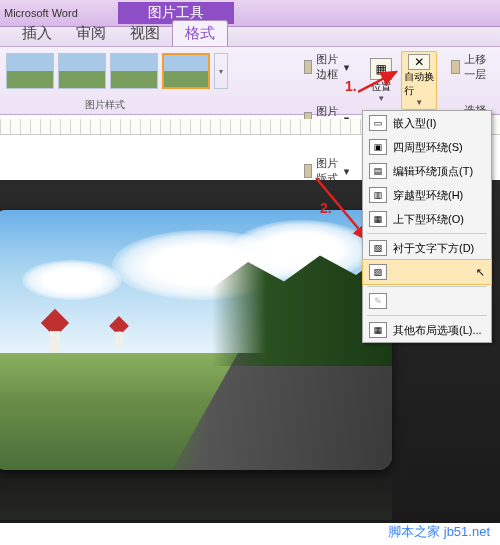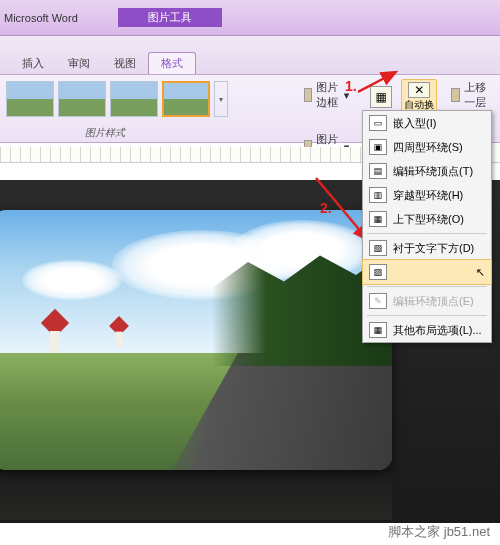--- a/index.html
+++ b/index.html
@@ -1,31 +1,31 @@
 <!DOCTYPE html>
 <html><head>
 <meta charset="utf-8">
 <style>
 * { margin: 0; padding: 0; box-sizing: border-box; font-family: "Microsoft YaHei", SimSun, sans-serif; }
 body { width: 500px; height: 545px; background: #fff; position: relative; overflow: hidden; }
 
-.titlebar { height: 36px; background: linear-gradient(#e8d4f0, #d8b8e8); border-bottom: 1px solid #b090c0; display: flex; align-items: center; font-size: 11px; }
+.titlebar { height: 27px; background: linear-gradient(#e8d4f0, #d8b8e8); border-bottom: 1px solid #b090c0; display: flex; align-items: center; font-size: 11px; }
 .titlebar .app { padding-left: 4px; color: #333; }
-.titlebar .ctx { background: #8e4ec6; color: #fff; padding: 2px 30px; margin-left: 40px; font-size: 11px; }
-
-.tabs { height: 39px; background: linear-gradient(#f0e8f5, #e6daf0); display: flex; align-items: flex-end; padding-left: 10px; font-size: 11px; border-bottom: 1px solid #c0a8d0; }
+.titlebar .ctx { background: #8e4ec6; color: #fff; padding: 2px 30px; margin-left: 40px; font-size: 14px; }
+
+.tabs { height: 20px; background: linear-gradient(#f0e8f5, #e6daf0); display: flex; align-items: flex-end; padding-left: 10px; font-size: 15px; border-bottom: 1px solid #c0a8d0; }
 .tab { padding: 3px 12px; color: #444; cursor: pointer; }
 .tab.active { background: #f5f0fa; border: 1px solid #b090c0; border-bottom: none; border-radius: 3px 3px 0 0; color: #8e4ec6; }
 
 .ribbon { height: 68px; background: linear-gradient(#f5f0fa, #ede2f5); display: flex; border-bottom: 1px solid #c0a8d0; }
 .gallery { display: flex; gap: 4px; padding: 6px; align-items: flex-start; }
 .thumb { width: 48px; height: 36px; border: 1px solid #b8c8d8; background: linear-gradient(#a8c8e8 50%, #7a9e5e 50%); cursor: pointer; }
 .thumb.sel { border: 2px solid #f0a030; }
 .gallery-more { width: 14px; height: 36px; border: 1px solid #b8c8d8; display: flex; flex-direction: column; justify-content: center; align-items: center; font-size: 8px; color: #666; }
-.group-label { position: absolute; bottom: 2px; left: 85px; font-size: 10px; color: #555; font-style: italic; }
+.group-label { position: absolute; bottom: 2px; left: 85px; font-size: 10px; color: #555; }
 
 .ribbon-mid { display: flex; flex-direction: column; padding: 4px 6px; gap: 20px; font-size: 11px; color: #333; margin-left: 60px; }
 .rbtn { display: flex; align-items: center; gap: 4px; padding: 1px 4px; cursor: pointer; }
 .ricon { width: 14px; height: 14px; background: #d4c4a0; border: 1px solid #999; }
 
 .ribbon-pos { display: flex; padding: 4px; gap: 2px; }
 .bigbtn { width: 36px; display: flex; flex-direction: column; align-items: center; justify-content: center; font-size: 10px; cursor: pointer; border: 1px solid transparent; padding: 2px; }
 .bigbtn.hover { background: #fde8b8; border: 1px solid #e8c060; border-radius: 2px; }
 .bigicon { width: 22px; height: 22px; border: 1px solid #999; background: #f8f8e8; display: flex; align-items: center; justify-content: center; font-size: 12px; }
 .bigbtn .arr { font-size: 8px; color: #555; }
@@ -54,21 +54,21 @@
 .c3 { width: 100px; height: 40px; top: 50px; left: 30px; }
 .ground { position: absolute; bottom: 0; left: 0; right: 0; height: 45%; background: linear-gradient(#8ab060 0%, #6a8e48 40%, #4a6e38 100%); }
 .road { position: absolute; bottom: 0; right: 0; width: 55%; height: 45%; background: linear-gradient(100deg, transparent 0%, #555 20%, #3a3a3a 100%); clip-path: polygon(30% 0, 100% 0, 100% 100%, 0 100%); }
 .windmill { position: absolute; bottom: 45%; left: 12%; width: 30px; height: 40px; }
 .windmill .body { position: absolute; bottom: 0; left: 10px; width: 10px; height: 22px; background: #f0f0e8; }
 .windmill .blade { position: absolute; top: 0; left: 5px; width: 20px; height: 20px; background: #c03030; transform: rotate(45deg); }
 .windmill.w2 { left: 28%; transform: scale(.7); }
 .trees { position: absolute; bottom: 40%; right: 0; width: 45%; height: 50%; background: linear-gradient(90deg, transparent, #2a5020 30%, #1a3a15 100%); clip-path: polygon(0 40%, 20% 20%, 40% 35%, 60% 15%, 80% 30%, 100% 10%, 100% 100%, 0 100%); }
 .reflection { margin-left: -8px; width: 400px; height: 50px; background: linear-gradient(180deg, rgba(80,90,70,.4), transparent); transform: scaleY(-1); border-radius: 0 0 14px 14px; opacity: .5; }
 
-.watermark { position: absolute; bottom: 4px; right: 10px; color: #737373; font-size: 13px; z-index: 20; }
+.watermark { position: absolute; bottom: 4px; right: 10px; color: #3b82f6; font-size: 13px; z-index: 20; }
 
 svg.arrow { position: absolute; z-index: 6; pointer-events: none; }
 </style>
 </head>
 <body>
 
 <div class="titlebar">
   <span class="app">Microsoft Word</span>
   <span class="ctx">图片工具</span>
 </div>
@@ -169,21 +169,20 @@
       <span class="micon">▧</span>
       <span>衬于文字下方(D)</span>
     </div>
   <div class="mitem hl">
       <span class="micon">▨</span>
       <span style="margin-left:auto;">↖</span>
     </div>
   <div class="msep"></div>
   <div class="mitem dis">
       <span class="micon">✎</span>
-      <span>编辑环绕顶点(E)</span>
     </div>
   <div class="msep"></div>
   <div class="mitem">
       <span class="micon">▦</span>
       <span>其他布局选项(L)...</span>
     </div>
 </div>
 
 <div class="doc-area">
   <div class="photo">

